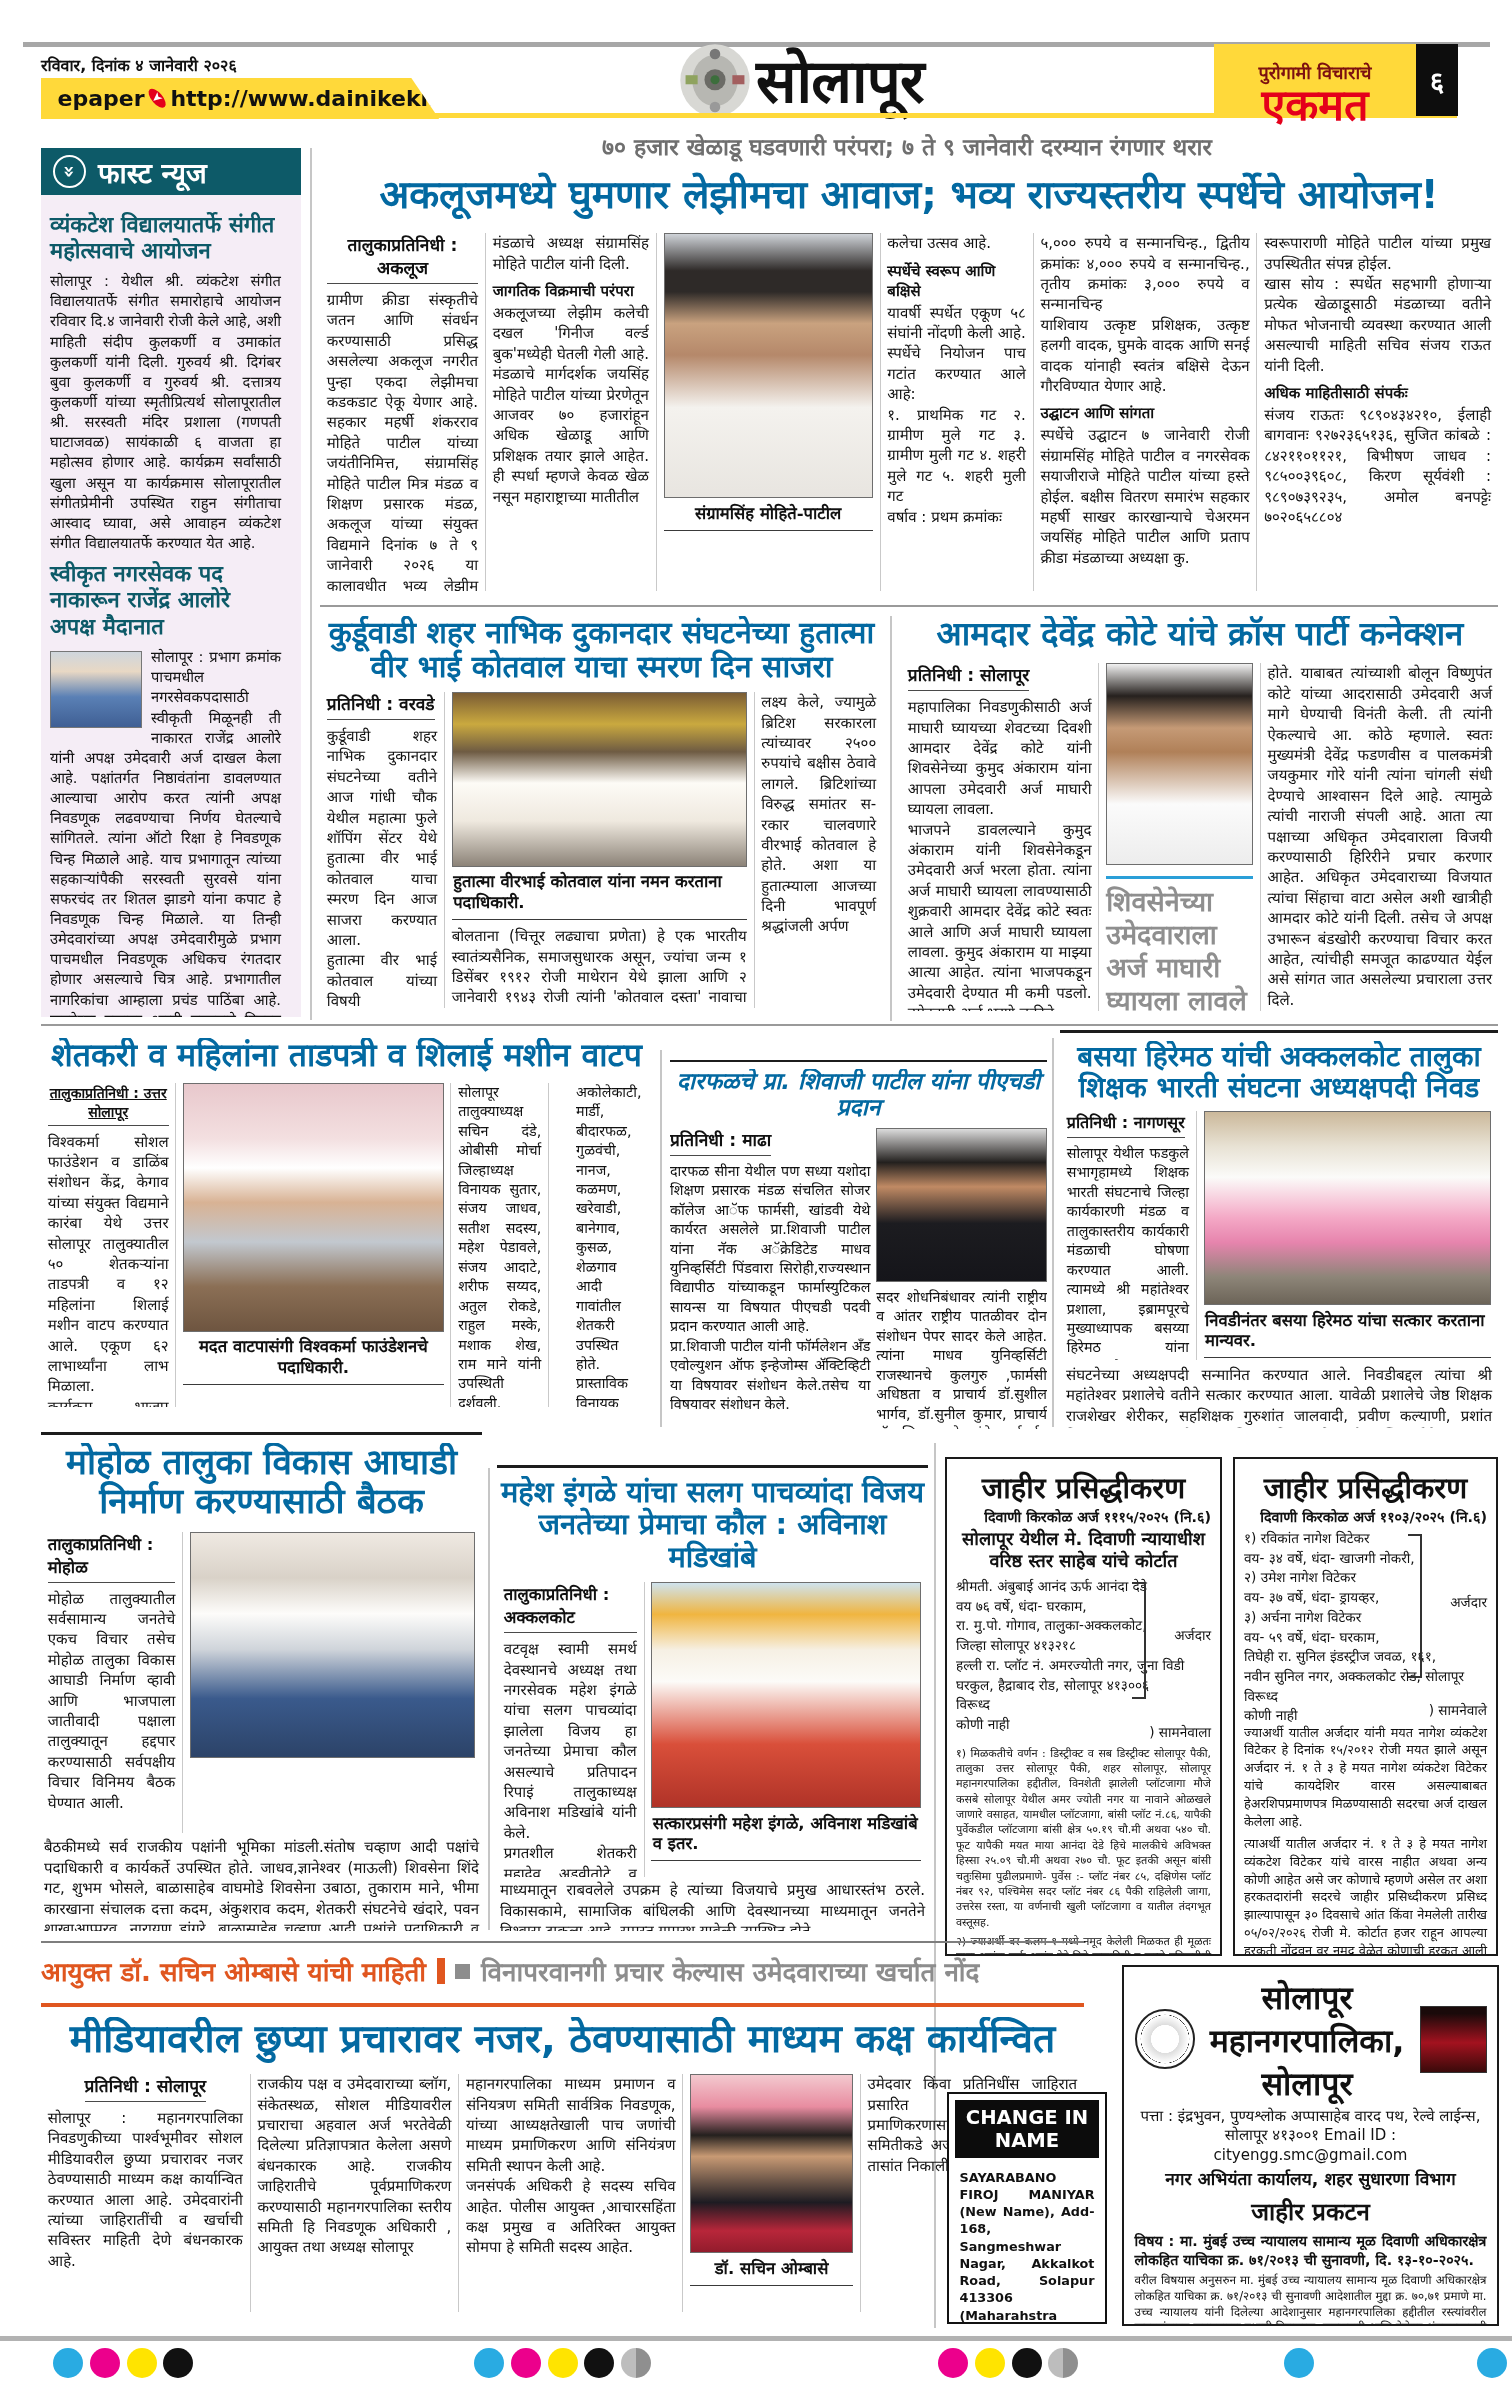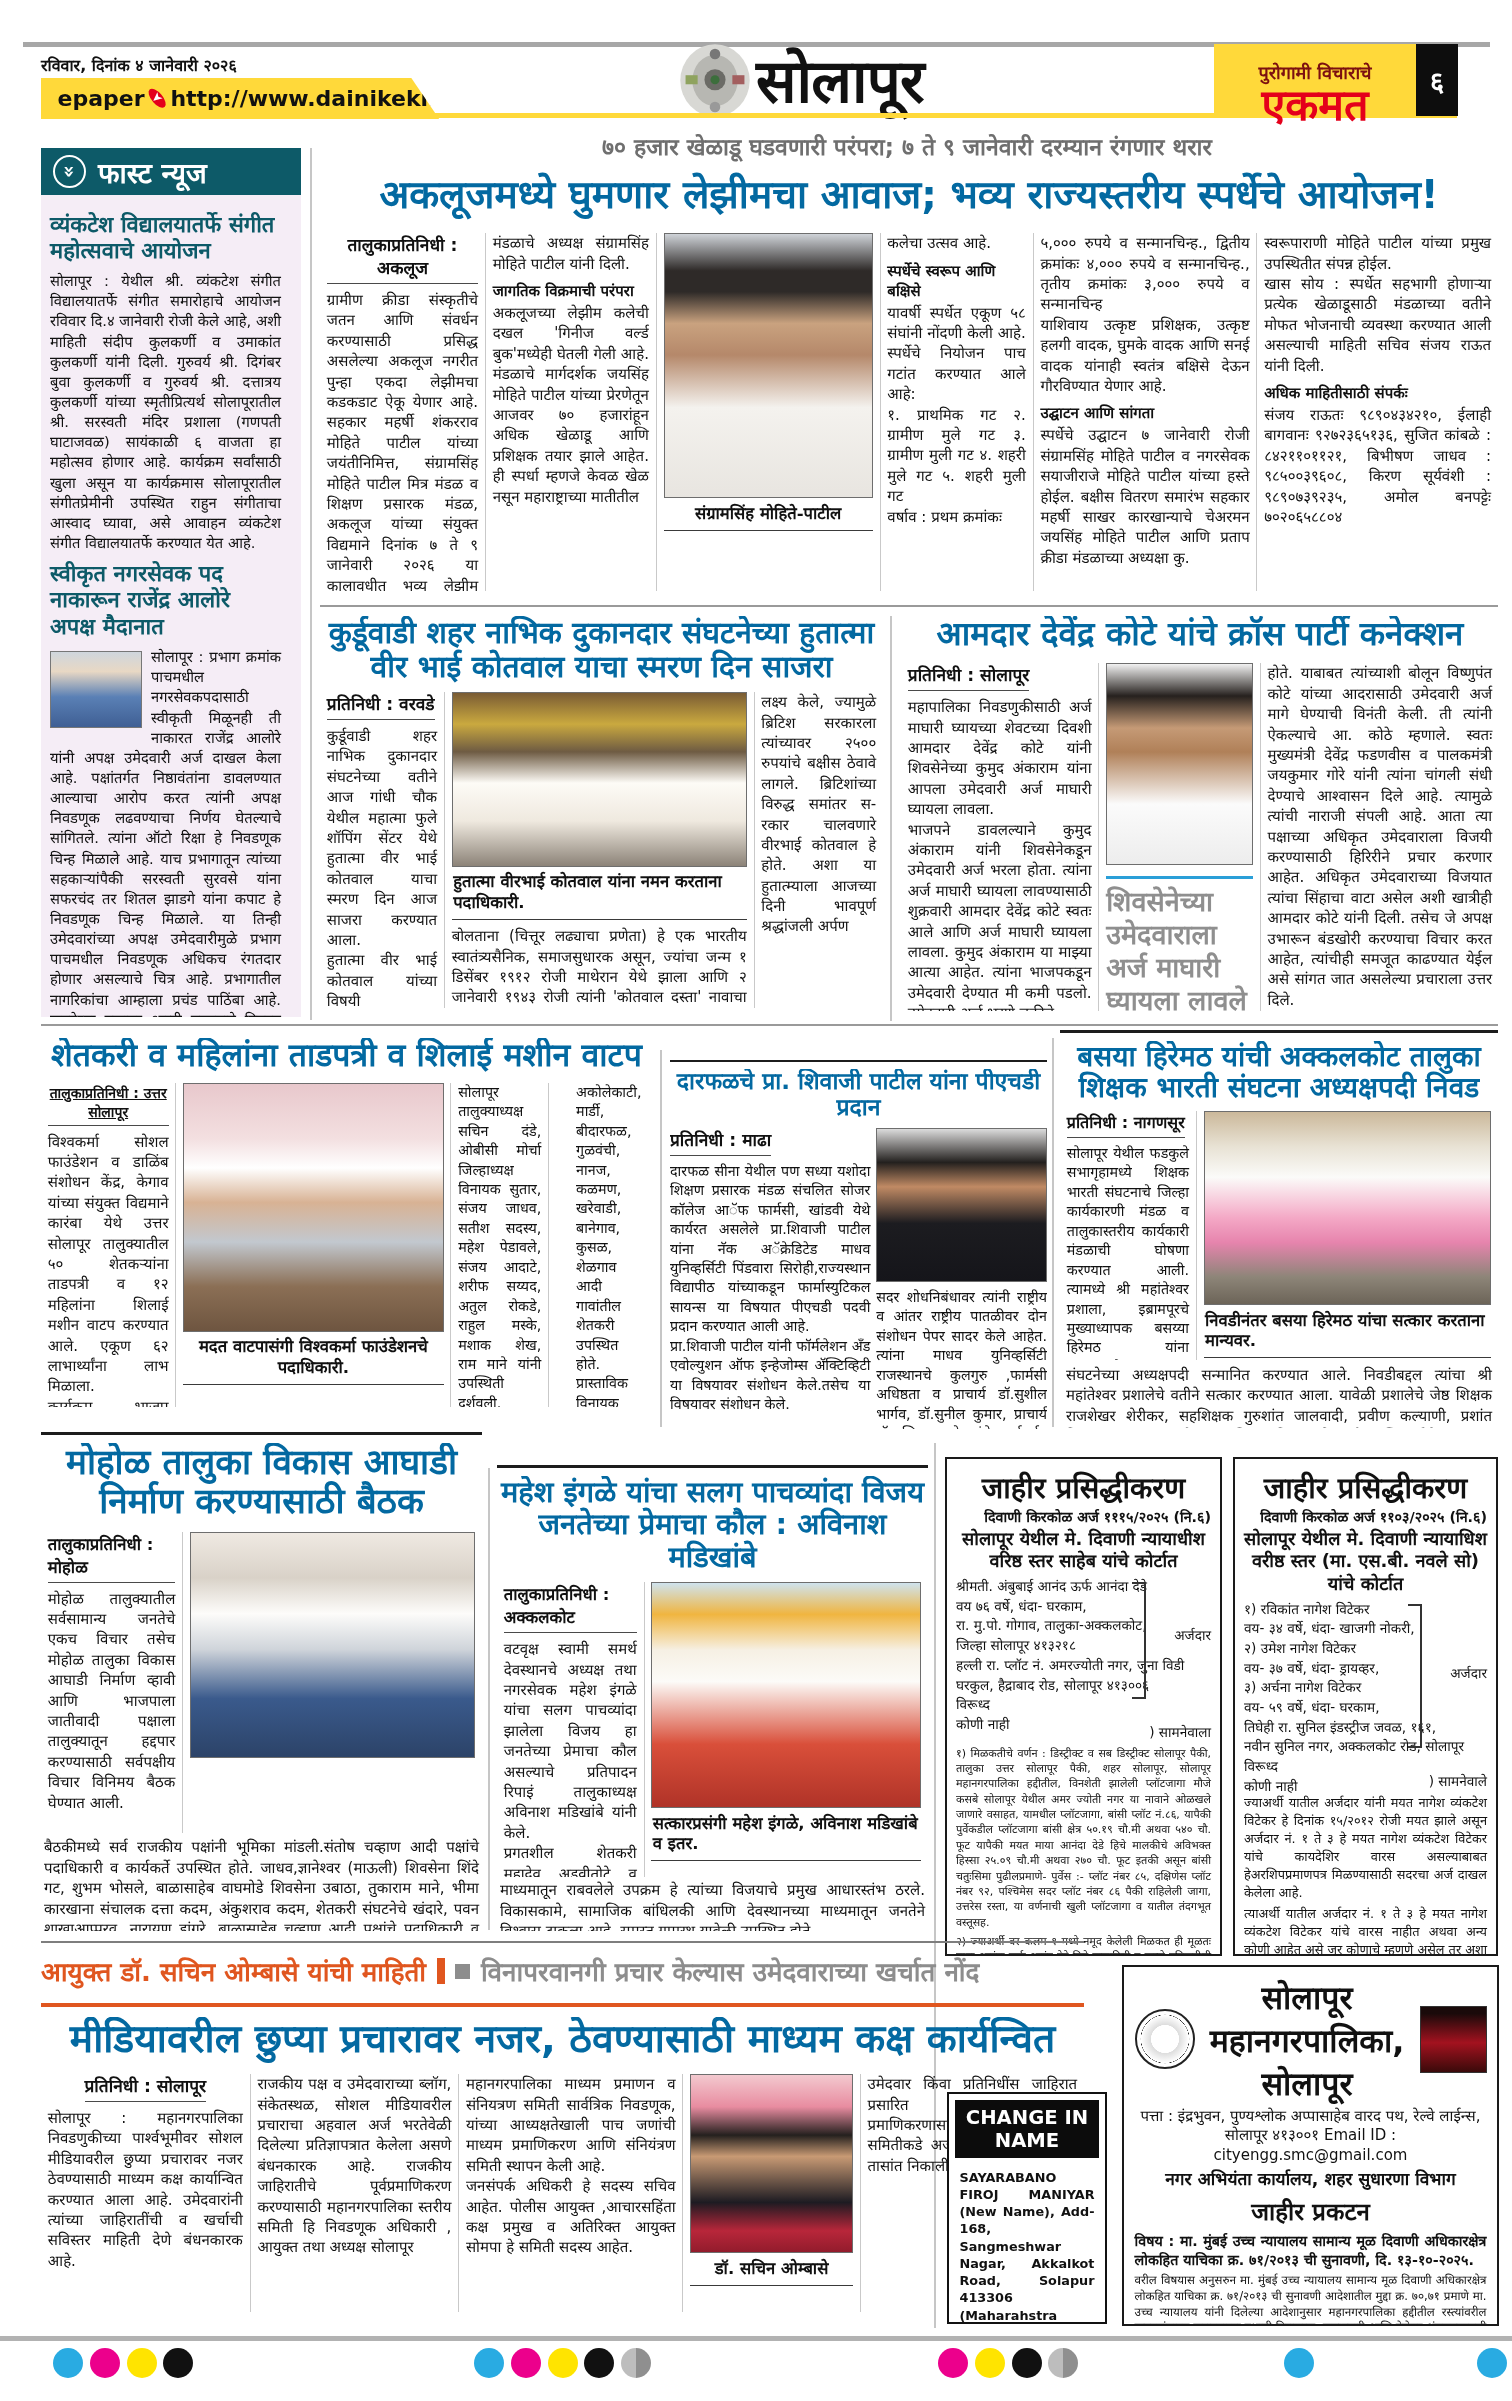--- a/index.html
+++ b/index.html
@@ -221,21 +221,21 @@
         <p class="bodytext" style="font-size:14.3px;">अकोलेकाटी, मार्डी, बीदारफळ, गुळवंची, नानज, कळमण, खरेवाडी, बानेगाव, कुसळ, शेळगाव आदी गावांतील शेतकरी उपस्थित होते.
 प्रास्ताविक विनायक सुतार यांनी केले.
 केंद्राचे संचालक मराठे, प्रमुख शास्त्रज्ञ धुमाळ, गायकवाड, तसेच भाजप उत्तर सोलापूरच्या पदाधिकाऱ्यांनी शेतकऱ्यांना मार्गदर्शन केले. सूत्रसंचालन सदाशिव फडकुले यांनी केले. आभार भागुराम दाटे यांनी मानले.</p>
       </div>
     </div>
   </section>
   <div class="vline" style="left:660px;top:1050px;height:377px;"></div>
 
   <div class="blackrule" style="left:670px;top:1060px;width:377px;height:2.3px;"></div>
   <section class="abs" style="left:670px;top:1069px;width:377px;height:360px;overflow:hidden;">
-    <h2 class="art-h1" style="font-size:23px;">दारफळचे प्रा. शिवाजी पाटील यांना पीएचडी प्रदान</h2>
+    <h2 class="art-h1" style="font-size:23px;font-style:italic;">दारफळचे प्रा. शिवाजी पाटील यांना पीएचडी प्रदान</h2>
     <div style="display:flex;margin-top:7.5px;">
       <div style="width:54%;padding-right:6px;">
         <span class="byline">प्रतिनिधी : माढा</span>
         <p class="bodytext" style="font-size:14.3px;">दारफळ सीना येथील पण सध्या यशोदा शिक्षण प्रसारक मंडळ संचलित सोजर कॉलेज आॅफ फार्मसी, खांडवी येथे कार्यरत असलेले प्रा.शिवाजी पाटील यांना नॅक अॅक्रेडिटेड माधव युनिव्हर्सिटी पिंडवारा सिरोही,राज्यस्थान विद्यापीठ यांच्याकडून फार्मास्युटिकल सायन्स या विषयात पीएचडी पदवी प्रदान करण्यात आली आहे.
 प्रा.शिवाजी पाटील यांनी फॉर्मलेशन अँड एवोल्युशन ऑफ इन्हेजोम्स ॲक्टिव्हिटी या विषयावर संशोधन केले.तसेच या विषयावर संशोधन केले.</p>
       </div>
       <div style="width:46%;">
         <div class="photo" style="height:154px;background:linear-gradient(180deg,#dcdcdc 0%,#23201e 22%,#c08a64 38%,#1c1c20 62%,#15151a 100%);"></div>
         <p class="bodytext" style="font-size:14.3px;margin-top:6px;">सदर शोधनिबंधावर त्यांनी राष्ट्रीय व आंतर राष्ट्रीय पातळीवर दोन संशोधन पेपर सादर केले आहेत. त्यांना माधव युनिव्हर्सिटी राजस्थानचे कुलगुरु ,फार्मसी अधिष्ठता व प्राचार्य डॉ.सुशील भार्गव, डॉ.सुनील कुमार, प्राचार्य डॉ.सुजित करपे यांचे मार्गदर्शन लाभले.
 यशाबद्दल यशोदा शिक्षण प्रसारक मंडळाचे संस्थाध्यक्ष अरुण बारबोले, सचिवा कल्पना बारबोले, डॉ.सुजित करपे आणि सोजर कॉलेज ऑफ फार्मसीचे सर्व शिक्षक व शिक्षकेतर कर्मचारी तसेच दारफळ ग्रामस्थांनी अभिनंदन केले.</p>
@@ -312,21 +312,20 @@
       <div class="rlabel">) सामनेवाला</div>
     </div>
     <p class="lp" style="font-size:11px;">१) मिळकतीचे वर्णन : डिस्ट्रीक्ट व सब डिस्ट्रीक्ट सोलापूर पैकी, तालुका उत्तर सोलापूर पैकी, शहर सोलापूर, सोलापूर महानगरपालिका हद्दीतील, विनशेती झालेली प्लॉटजागा मौजे कसबे सोलापूर येथील अमर ज्योती नगर या नावाने ओळखले जाणारे वसाहत, यामधील प्लॉटजागा, बांसी प्लॉट नं.८६, यापैकी पुर्वेकडील प्लॉटजागा बांसी क्षेत्र ५०.१९ चौ.मी अथवा ५४० चौ. फूट यापैकी मयत माया आनंदा देडे हिचे मालकीचे अविभक्त हिस्सा २५.०९ चौ.मी अथवा २७० चौ. फूट इतकी असून बांसी चतुःसिमा पुढीलप्रमाणे- पुर्वेस :- प्लॉट नंबर ८५, दक्षिणेस प्लॉट नंबर ९२, पश्चिमेस सदर प्लॉट नंबर ८६ पैकी राहिलेली जागा, उत्तरेस रस्ता, या वर्णनाची खुली प्लॉटजागा व यातील तंदगभूत वस्तूसह.</p>
     <p class="lp" style="font-size:11px;">२) ज्याअर्थी वर कलम १ मध्ये नमूद केलेली मिळकत ही मूळतः माया आनंदा ऊर्फ आनंद देडे हिचे मालकीची व कब्जे वहिवाटीची होती व आहे. यातील अर्जदाराची मुलगी माया आनंदा ऊर्फ देडे हिचे दि.१४/०१/२०२३ रोजी निधन झालेले आहे. वर नमूद मिळकतीचे मयताच्या पश्चात अर्जदाराचे नावे हेअरशिप सर्टिफिकेट मिळणेसाठीचा अर्ज वरील अर्जदाराने मे. कोर्टात दाखल केलेला आहे.</p>
 
   </section>
 
   <section class="legal abs" style="left:1233px;top:1457px;width:265px;height:499px;">
     <div class="ttl">जाहीर प्रसिद्धीकरण</div>
     <div class="case">दिवाणी किरकोळ अर्ज ११०३/२०२५ (नि.६)</div>
-    <div class="court">सोलापूर येथील मे. दिवाणी न्यायाधिश वरीष्ठ स्तर (मा. एस.बी. नवले सो) यांचे कोर्टात</div>
     <div class="party" style="height:190px;">
       <div class="plines">१) रविकांत नागेश विटेकर
 वय- ३४ वर्षे, धंदा- खाजगी नोकरी,
 २) उमेश नागेश विटेकर
 वय- ३७ वर्षे, धंदा- ड्रायव्हर,
 ३) अर्चना नागेश विटेकर
 वय- ५९ वर्षे, धंदा- घरकाम,
 तिघेही रा. सुनिल इंडस्ट्रीज जवळ, १६१,
 नवीन सुनिल नगर, अक्कलकोट रोड, सोलापूर
 विरूध्द

